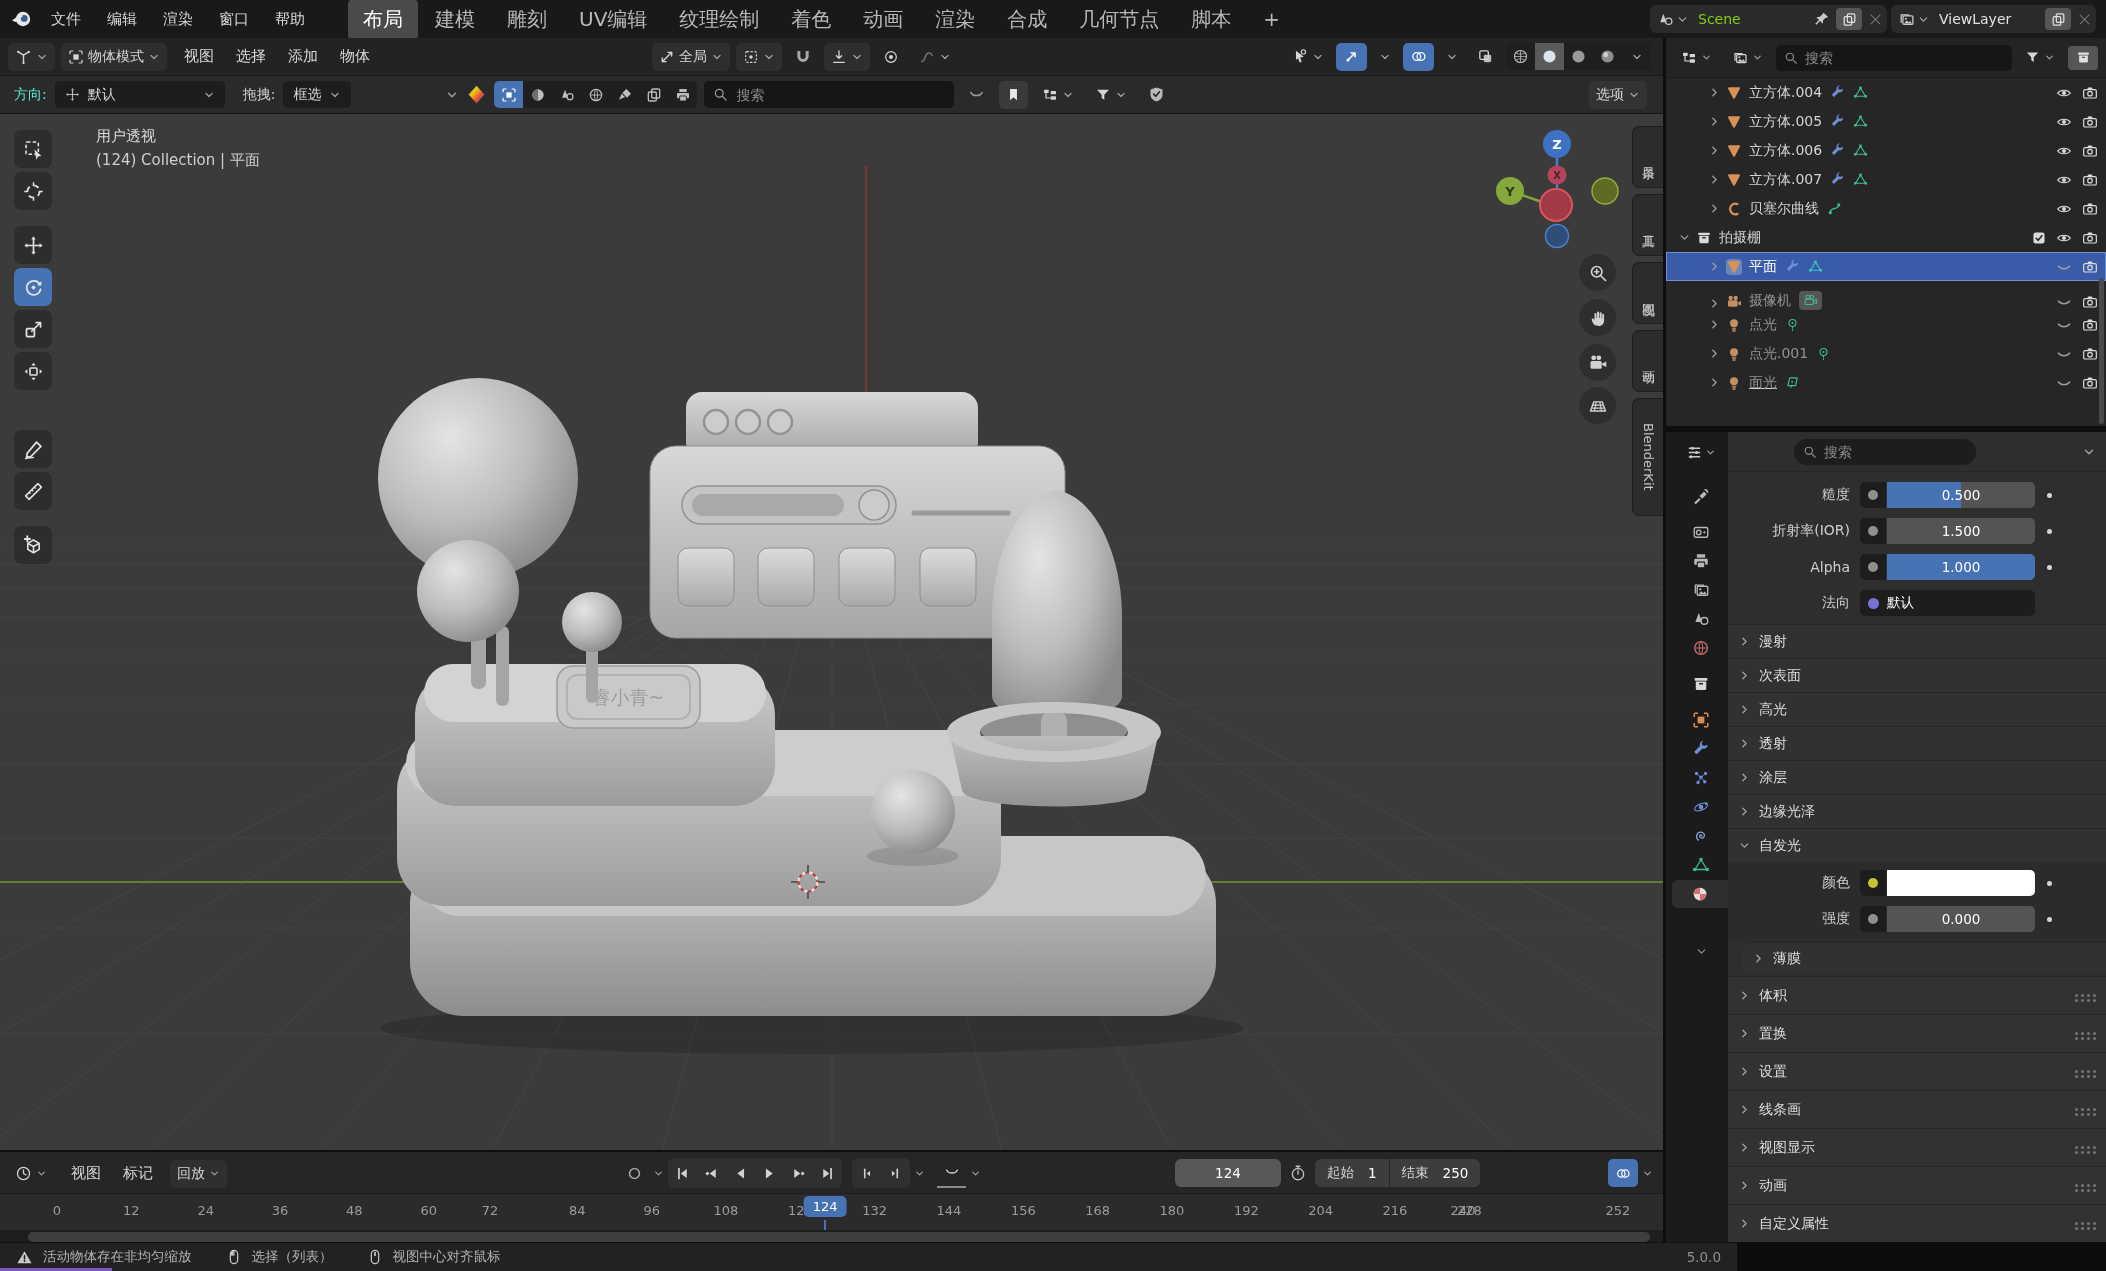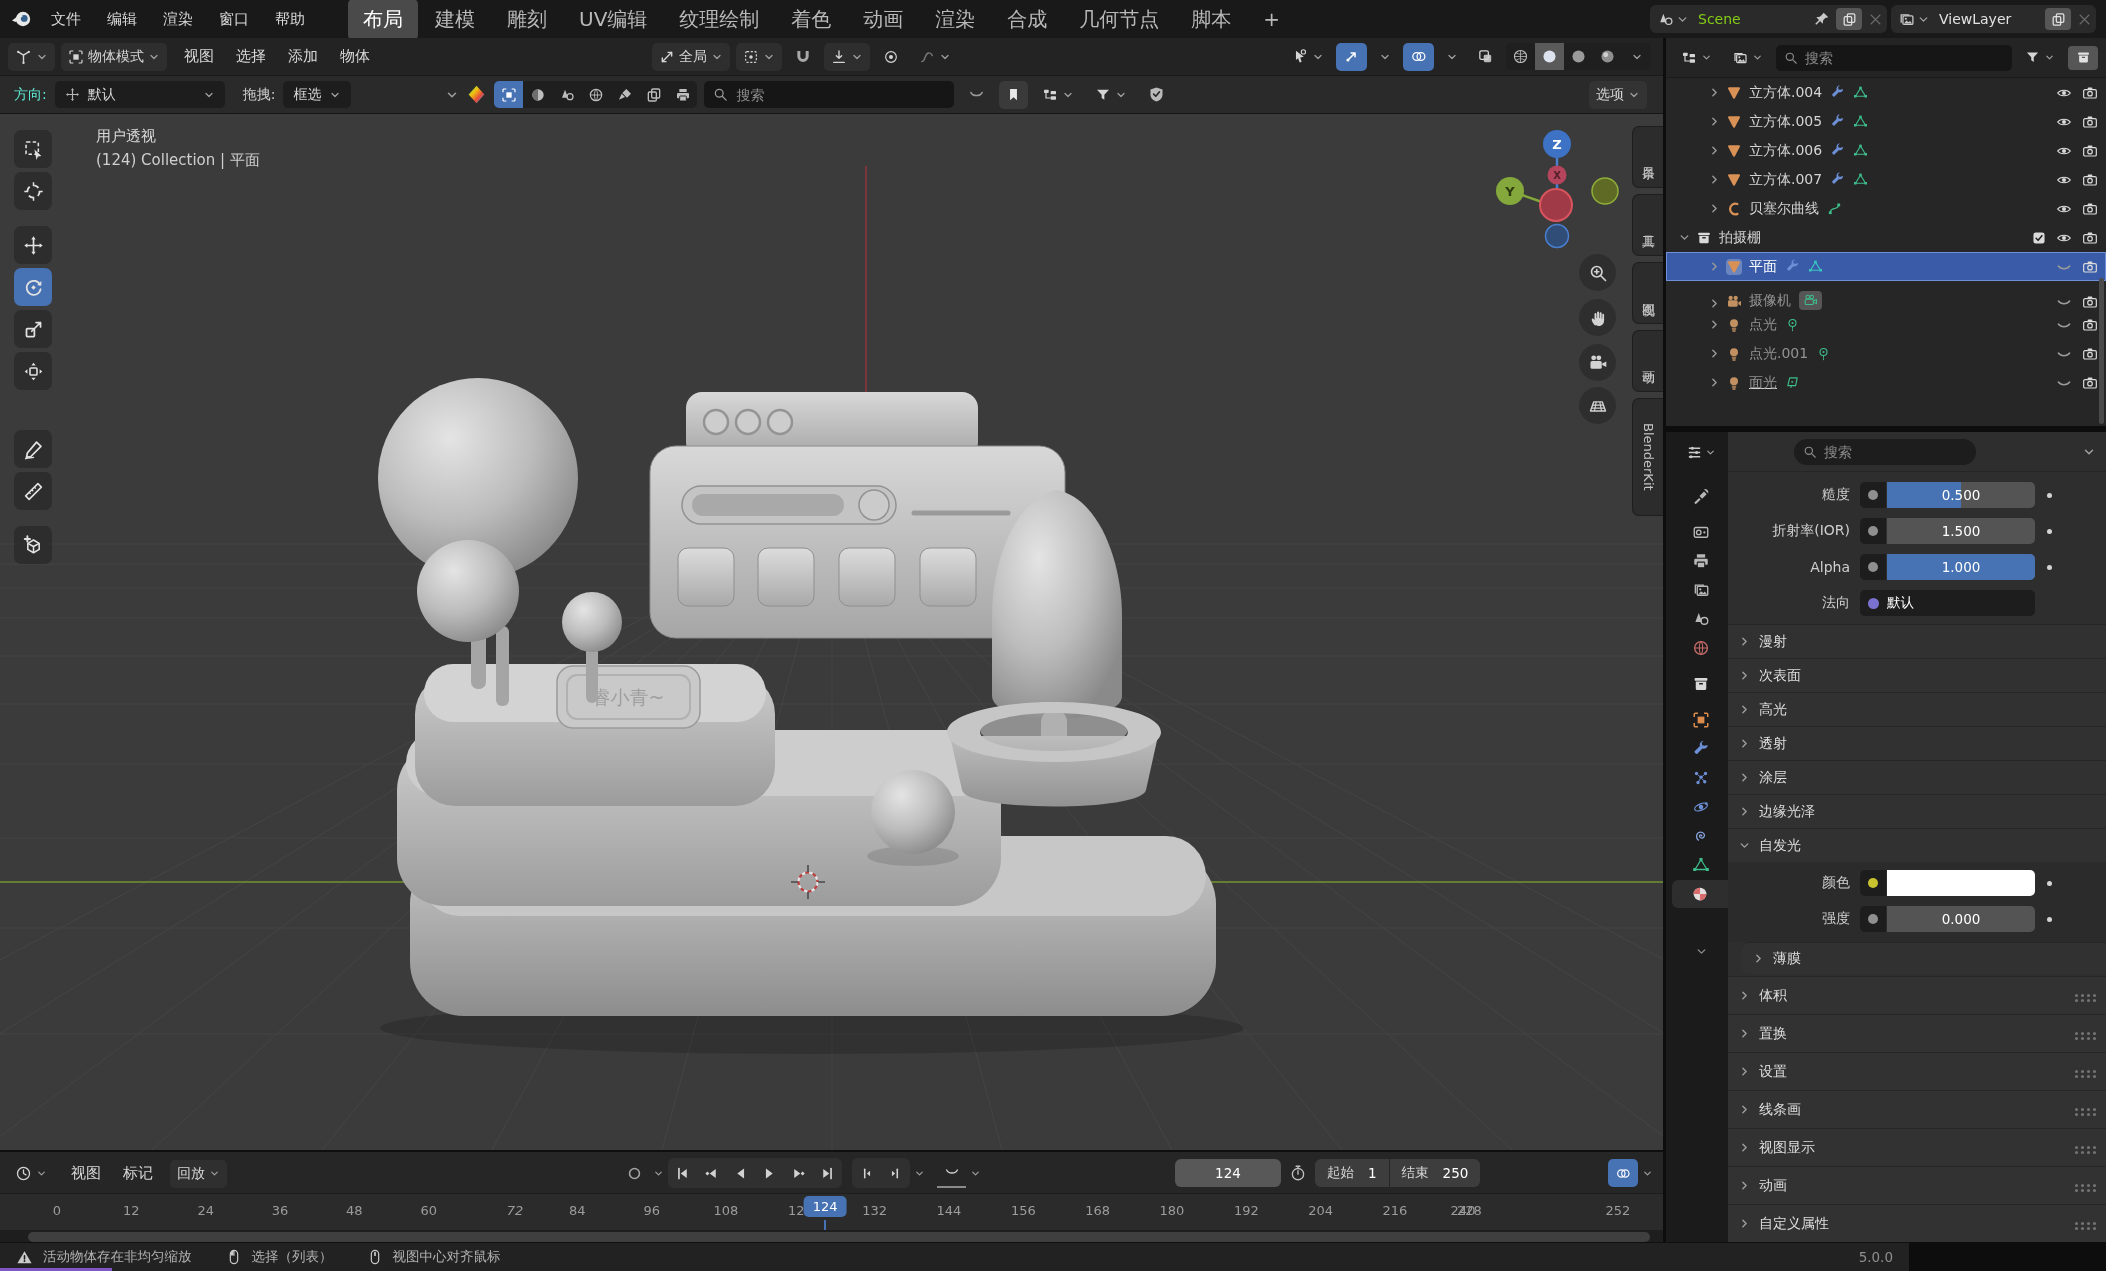--- a/index.html
+++ b/index.html
@@ -79,21 +79,21 @@
   .tick{position:absolute;top:9px;transform:translateX(-50%);font-size:13px;color:#9c9c9c}
   #playhead{position:absolute;top:2px;transform:translateX(-50%);background:#4772b3;color:#fff;font-size:13px;padding:3px 9px;border-radius:5px}
   #phstem{position:absolute;top:26px;width:2px;height:24px;background:#4772b3;transform:translateX(-50%)}
   #tlscroll{position:absolute;left:0;top:78px;width:100%;height:14px;background:#1e1e1e}
   #tlhandle{position:absolute;left:28px;top:2px;width:1622px;height:10px;border-radius:5px;background:#3f3f3f}
   .pbgrp{display:flex;align-items:center;background:#303030;border-radius:6px;height:30px;overflow:hidden}
   .pbtn{width:29px;height:30px;display:flex;align-items:center;justify-content:center;color:#d2d2d2}
   .tlfield{display:flex;align-items:center;justify-content:center;height:28px;background:#585858;border-radius:6px;color:#fff;font-size:13.5px}
   .tlrange{display:flex;align-items:center;height:28px;background:#3d3d3d;color:#d8d8d8;font-size:13.5px;padding:0 12px;gap:14px}
   
-  #statusbar{left:0;top:1242px;width:1909px;height:29px;background:#222;border-top:1px solid #101010;display:flex;align-items:center;padding:0 16px;gap:10px;color:#b2b2b2;font-size:13.5px}
+  #statusbar{left:0;top:1242px;width:1737px;height:29px;background:#222;border-top:1px solid #101010;display:flex;align-items:center;padding:0 16px;gap:10px;color:#b2b2b2;font-size:13.5px}
   #bkprogress{position:absolute;left:0;bottom:0;width:112px;height:3px;background:#7e57c2}
   .chev{color:#9e9e9e}
   .c-or{color:#d99156}.c-bl{color:#6d8fd6}.c-gr{color:#3dbd8b}.c-tn{color:#c29061}
   .c-wh{color:#dadada}.c-dim{color:#9b9b9b}.c-teal{color:#38c7c0}
   .iconpill{background:rgba(255,255,255,.25);border-radius:4px}
 </style>
 </head>
 <body>
 
 <svg width="0" height="0" style="position:absolute">
@@ -1600,21 +1600,21 @@
     </div>
   </div>
   <div id="tlruler">
     <div id="ticks">
         <span class="tick" style="left: 57px;">0</span>
         <span class="tick" style="left: 131.333px;">12</span>
         <span class="tick" style="left: 205.666px;">24</span>
         <span class="tick" style="left: 279.998px;">36</span>
         <span class="tick" style="left: 354.331px;">48</span>
         <span class="tick" style="left: 428.664px;">60</span>
-        <span class="tick" style="left: 515px; font-style: italic;">72</span>
+        <span class="tick" style="left: 490px;">72</span>
         <span class="tick" style="left: 577.33px;">84</span>
         <span class="tick" style="left: 651.662px;">96</span>
         <span class="tick" style="left: 725.995px;">108</span>
         <span class="tick" style="left: 800.328px;">120</span>
         <span class="tick" style="left: 874.661px;">132</span>
         <span class="tick" style="left: 948.994px;">144</span>
         <span class="tick" style="left: 1023.33px;">156</span>
         <span class="tick" style="left: 1097.66px;">168</span>
         <span class="tick" style="left: 1171.99px;">180</span>
         <span class="tick" style="left: 1246.32px;">192</span>

